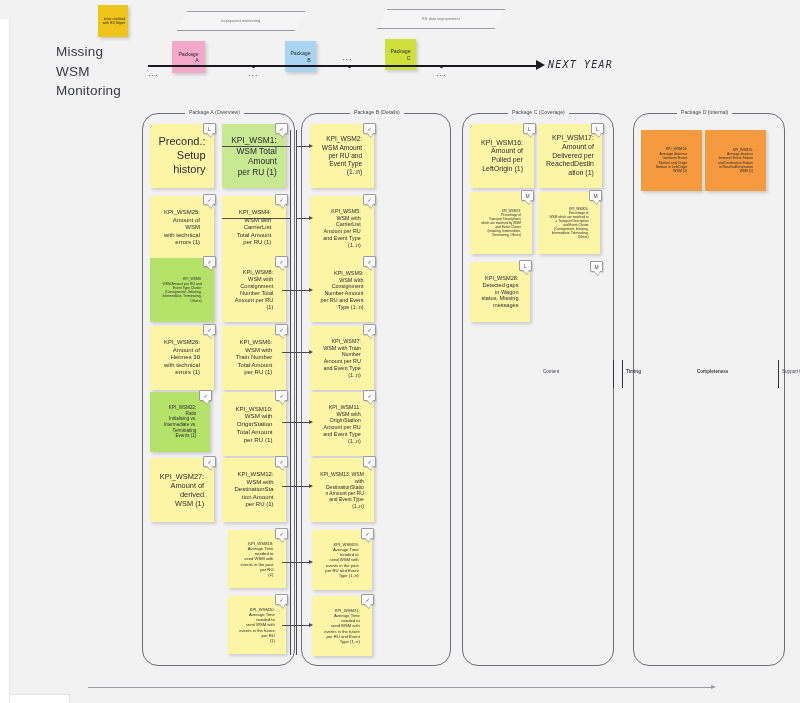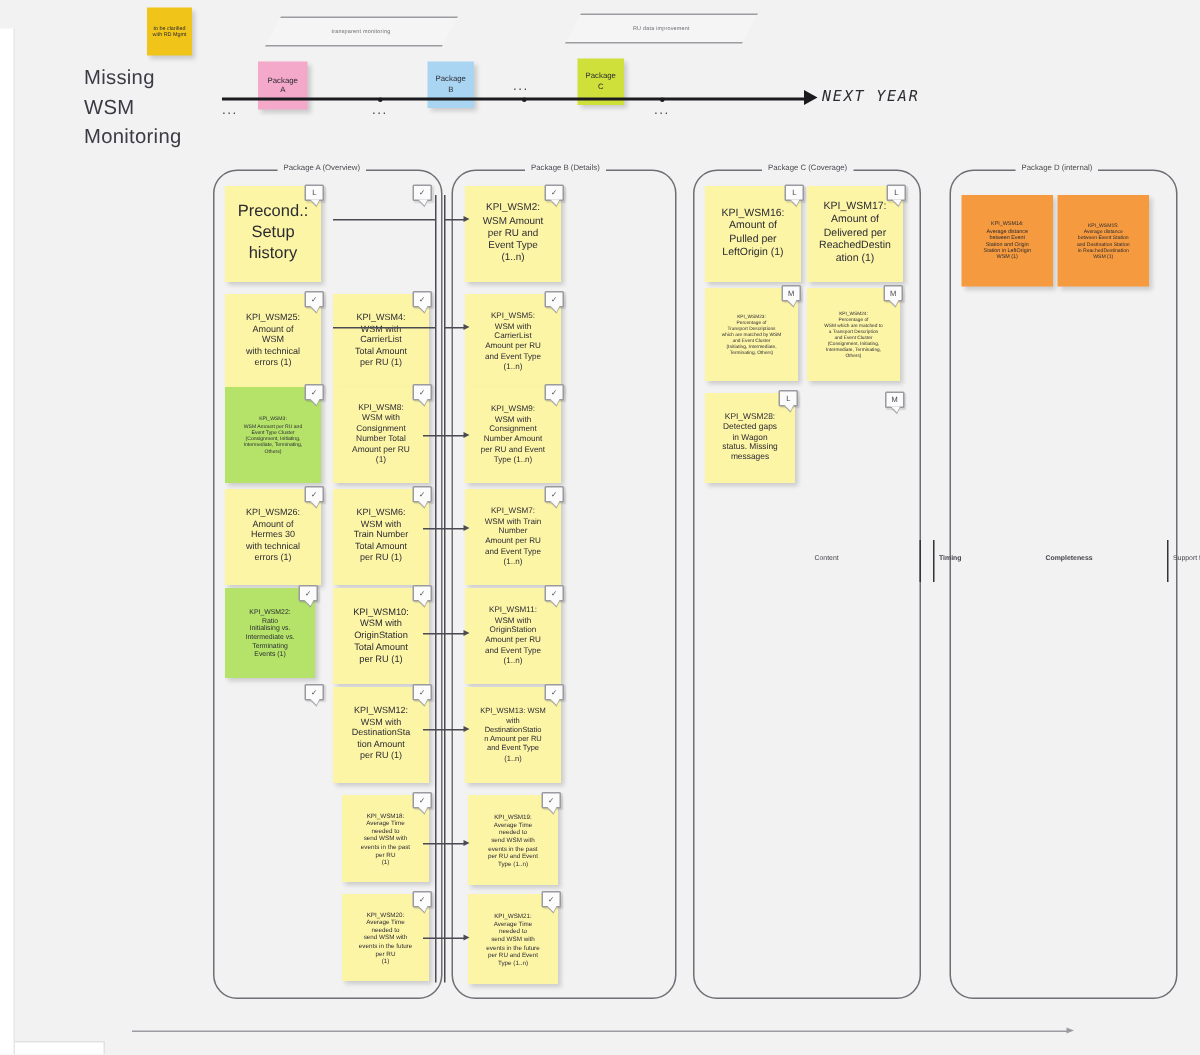--- a/index.html
+++ b/index.html
@@ -42,21 +42,21 @@
     background: #ffffff;
     border-right: 1px solid #e6e6e8;
     z-index: 40;
   }
 
   
   .note {
     position: absolute;
     box-shadow: 2px 2px 3px rgba(0,0,0,.16);
     display: flex; align-items: center; justify-content: center;
-    text-align: center;
+    text-align: right;
     color: #2b2b32;
     line-height: 1.25;
     padding: 3px;
     overflow: hidden;
     white-space: pre-line;
   }
   .note.yellow  { background: #fdf5a6; }
   .note.green   { background: #c8e892; }
   .note.green2  { background: #b5e36a; }
   .note.pink    { background: #f4a8ca; }
@@ -311,22 +311,30 @@
   <div class="badge" style="left:203px; top:324px;">✓</div>
 
   <div class="note green2" style="left:150px; top:392px; width:60px; height:60px; font-size:4.6px;">KPI_WSM22:
 Ratio
 Initialising vs.
 Intermediate vs.
 Terminating
 Events (1)</div>
   <div class="badge" style="left:199px; top:390px;">✓</div>
 
+  <div class="note yellow" style="left:150px; top:458px; width:64px; height:64px; font-size:7.4px;">KPI_WSM27:
+Amount of
+derived
+WSM (1)</div>
   <div class="badge" style="left:203px; top:456px;">✓</div>
 
+  <div class="note green" style="left:222px; top:124px; width:64px; height:64px; font-size:8.4px;">KPI_WSM1:
+WSM Total
+Amount
+per RU (1)</div>
   <div class="badge" style="left:275px; top:123px;">✓</div>
 
   <div class="note yellow" style="left:222px; top:196px; width:64px; height:64px; font-size:6px;">KPI_WSM4:
 WSM with
 CarrierList
 Total Amount
 per RU (1)</div>
   <div class="badge" style="left:275px; top:194px;">✓</div>
 
   <div class="note yellow" style="left:222px; top:258px; width:64px; height:64px; font-size:5.6px;">KPI_WSM8:

